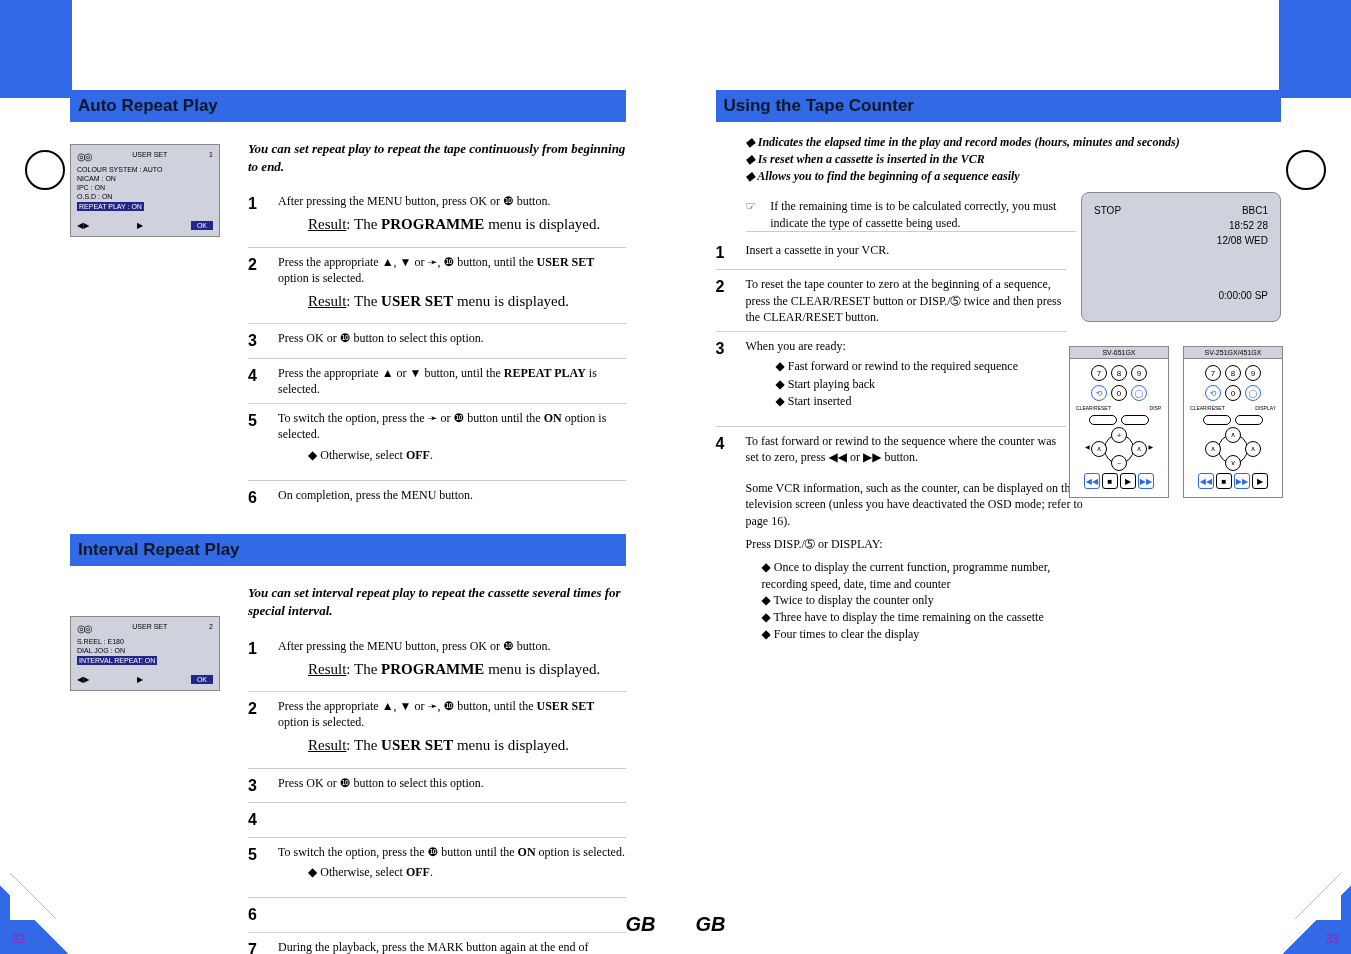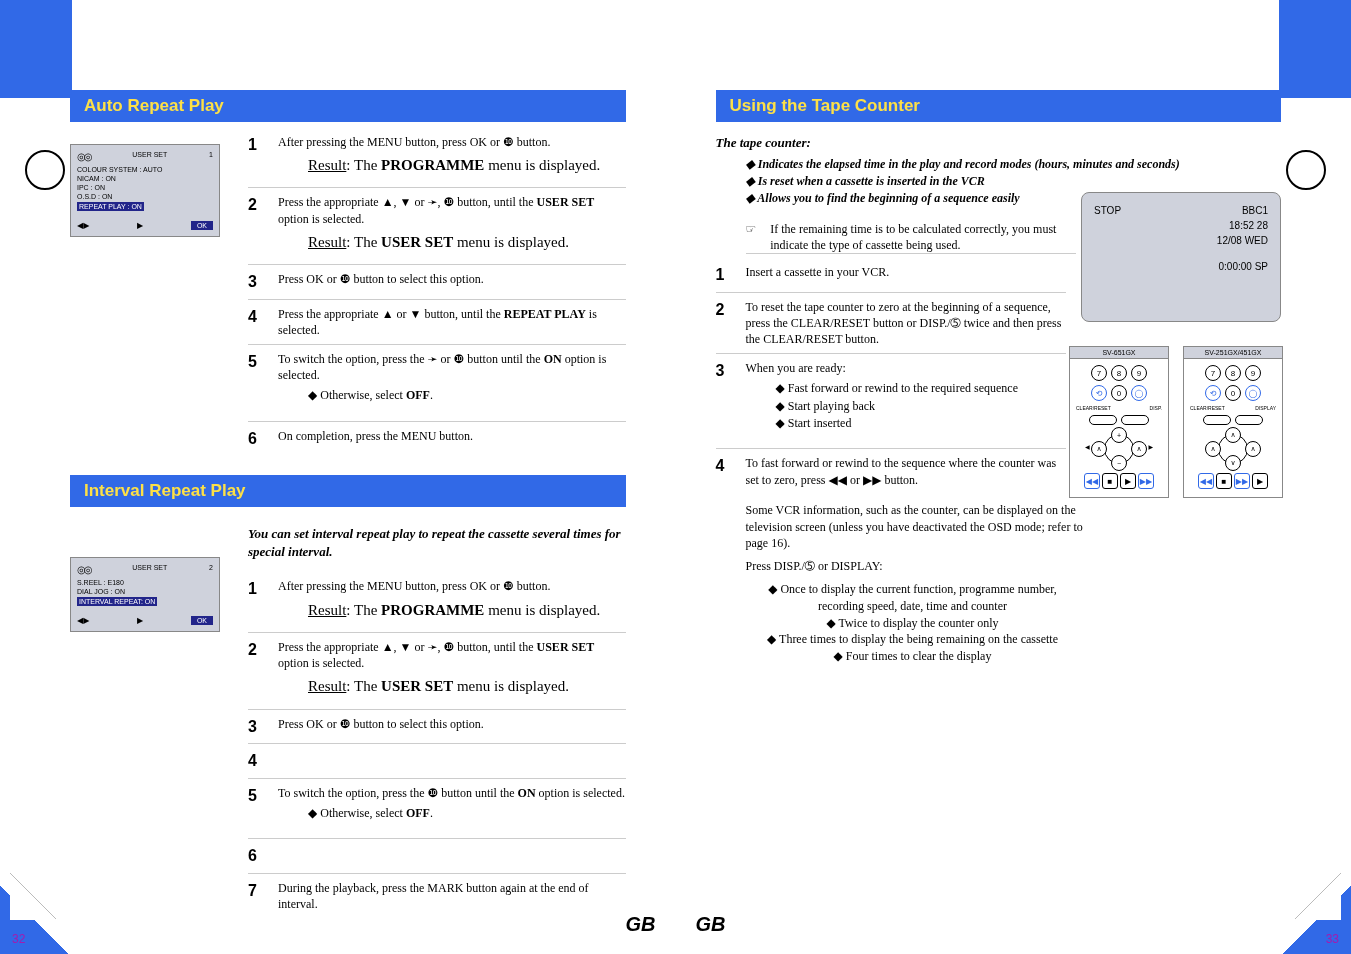--- a/index.html
+++ b/index.html
@@ -34,25 +34,25 @@
     border: 2px solid #000;
     border-radius: 50%;
     background: #fff;
   }
   .corner-circle.left { left: 25px; }
   .corner-circle.right { right: 25px; }
 
   
   .title-bar {
     background: #3169e7;
-    color: #fde047;
+    color: #0f172a;
     font-family: Arial, Helvetica, sans-serif;
     font-weight: 900;
     font-size: 17px;
-    padding: 6px 14px;
+    padding: 6px 8px;
     margin-bottom: 12px;
   }
   .left-top-strip {
     position: absolute;
     left: 0; top: 0;
     width: 72px; height: 98px;
     background: #3169e7;
   }
   .right-top-strip {
     position: absolute;
@@ -213,21 +213,21 @@
   .hand::before { content:"☞"; }
   .sub-bullets { font-size: 12px; margin: 4px 0 10px 30px; line-height:1.45;}
   .sub-bullets div::before { content: "◆ "; }
 
   .right-intro { font-style: italic; font-weight: bold; font-size: 13px; line-height:1.4; margin-bottom:4px;}
   .right-intro-sub { font-style: italic; font-weight: bold; font-size: 12px; margin-left: 30px; line-height:1.4;}
   .right-intro-sub div::before { content: "◆ "; }
   .note-block { display:flex; gap:14px; font-size:12px; margin: 14px 0 10px 30px; max-width: 330px; border-bottom:1px solid #ccc; line-height:1.35;}
   .right-steps { max-width: 350px; }
   .para { font-size:12px; line-height:1.4; margin: 8px 0 6px 30px; max-width: 340px;}
-  .bullet-list { font-size:12px; margin-left:32px; max-width: 330px; line-height:1.4;text-align:center;}
+  .bullet-list { font-size:12px; margin-left:46px; max-width: 330px; line-height:1.4;}
   .bullet-list div::before { content:"◆ "; }
 
   .GB { font-family: Arial, sans-serif; font-style: italic; font-weight: bold; font-size: 20px; }
   .GB.left-pos { position:absolute; right: 20px; bottom: 18px; }
   .GB.right-pos { position:absolute; left: 20px; bottom: 18px; }
 
 </style>
 </head>
 <body>
 
@@ -254,20 +254,21 @@
           <div class="mini-sel">REPEAT PLAY   : ON</div>
           <div class="mini-bottom">
             <span class="mini-arrow">◀▶</span>
             <span class="mini-arrow">▶</span>
             <span class="mini-ok">OK</span>
           </div>
         </div>
       </div>
 
       <div class="text-col">
+        <div class="intro">You can set repeat play to repeat the tape continuously from beginning to end.</div>
 
         <div class="step">
             <div class="num">1</div>
             <div class="txt"><span>After pressing the MENU button, press OK or ❿ button.</span><div class="result"><u>Result</u>: The <b>PROGRAMME</b> menu is displayed.</div></div>
           </div>
         <div class="step">
             <div class="num">2</div>
             <div class="txt"><span>Press the appropriate ▲, ▼ or ➛, ❿ button, until the <b>USER SET</b> option is selected.</span><div class="result"><u>Result</u>: The <b>USER SET</b> menu is displayed.</div></div>
           </div>
         <div class="step">
@@ -355,21 +356,20 @@
       <span class="page-num left">32</span>
     </div>
   </div>
 
   <div class="page page-right">
     <div class="right-top-strip"></div>
     <div class="corner-circle right"></div>
 
     <div class="title-bar">Using the Tape Counter</div>
 
-    <div class="right-intro">The tape counter:</div>
     <div class="right-intro-sub">
       <div>Indicates the elapsed time in the play and record modes (hours, minutes and seconds)</div>
       <div>Is reset when a cassette is inserted in the VCR</div>
       <div>Allows you to find the beginning of a sequence easily</div>
     </div>
 
     <div class="note-block">
       <span class="hand"></span>
       <span>If the remaining time is to be calculated correctly, you must indicate the type of cassette being used.</span>
     </div>
@@ -396,32 +396,32 @@
           <div class="num">4</div>
           <div class="txt">To fast forward or rewind to the sequence where the counter was set to zero, press ◀◀ or ▶▶ button.</div>
         </div>
     </div>
 
     <div class="para">Some VCR information, such as the counter, can be displayed on the television screen (unless you have deactivated the OSD mode; refer to page 16).</div>
     <div class="para" style="margin-top:2px">Press DISP./➄ or DISPLAY:</div>
     <div class="bullet-list">
       <div>Once to display the current function, programme number, recording speed, date, time and counter</div>
       <div>Twice to display the counter only</div>
-      <div>Three times to display the being remaining on the cassette</div>
+      <div>Three have to display the time remaining on the cassette</div>
       <div>Four times to clear the display</div>
     </div>
 
     <div class="big-screen">
       <div class="line" style="display:flex;justify-content:space-between">
           <span>STOP</span>
           <span>BBC1</span>
         </div>
       <div class="line" style="text-align:right">18:52  28</div>
       <div class="line" style="text-align:right">12/08  WED</div>
-      <div class="line" style="text-align:right;margin-top:15px">0:00:00   SP</div>
+      <div class="line" style="text-align:right;margin-top:44px">0:00:00   SP</div>
     </div>
 
     <div class="remotes">
       <div class="remote">
         <div class="caption">SV-651GX</div>
         <div class="row">
             <div class="btn-circ">7</div>
             <div class="btn-circ">8</div>
             <div class="btn-circ">9</div>
           </div>

